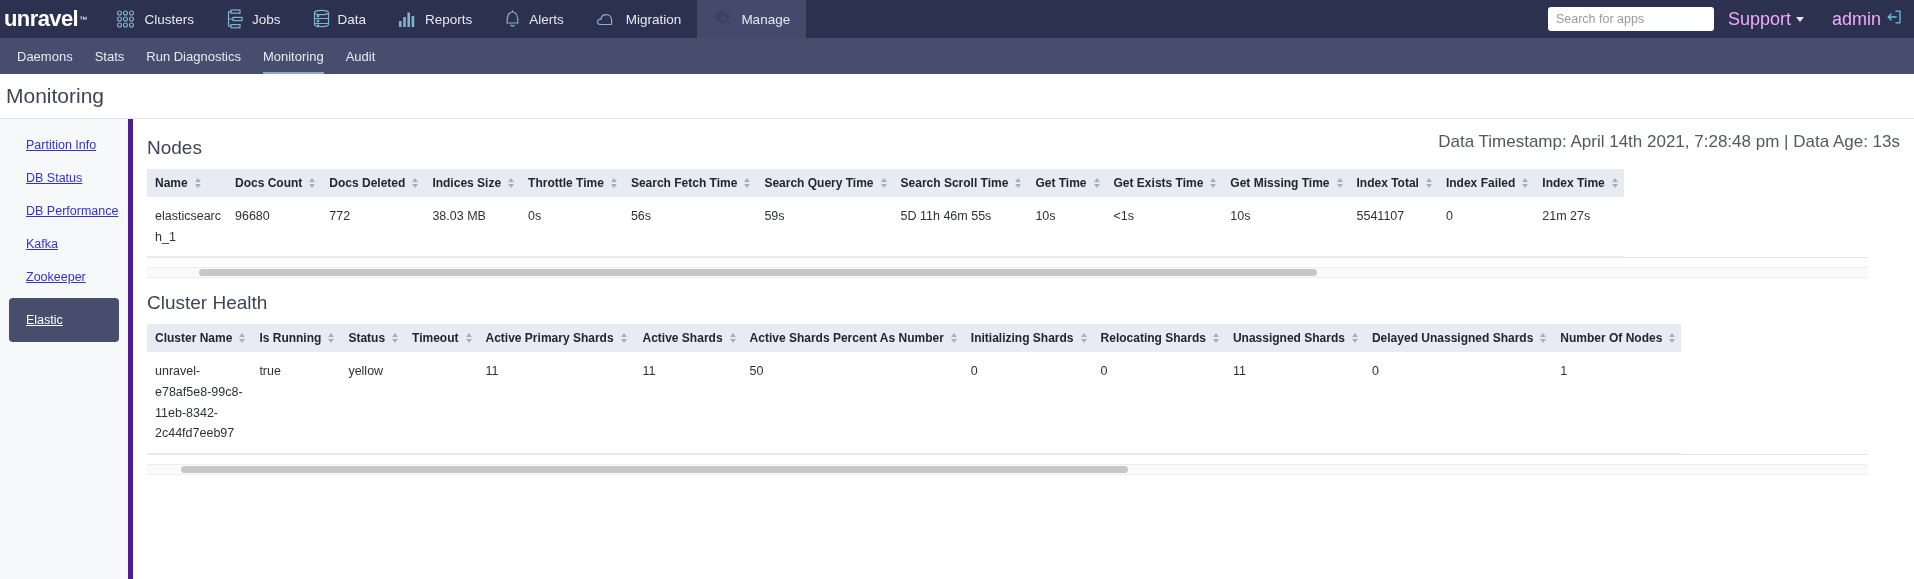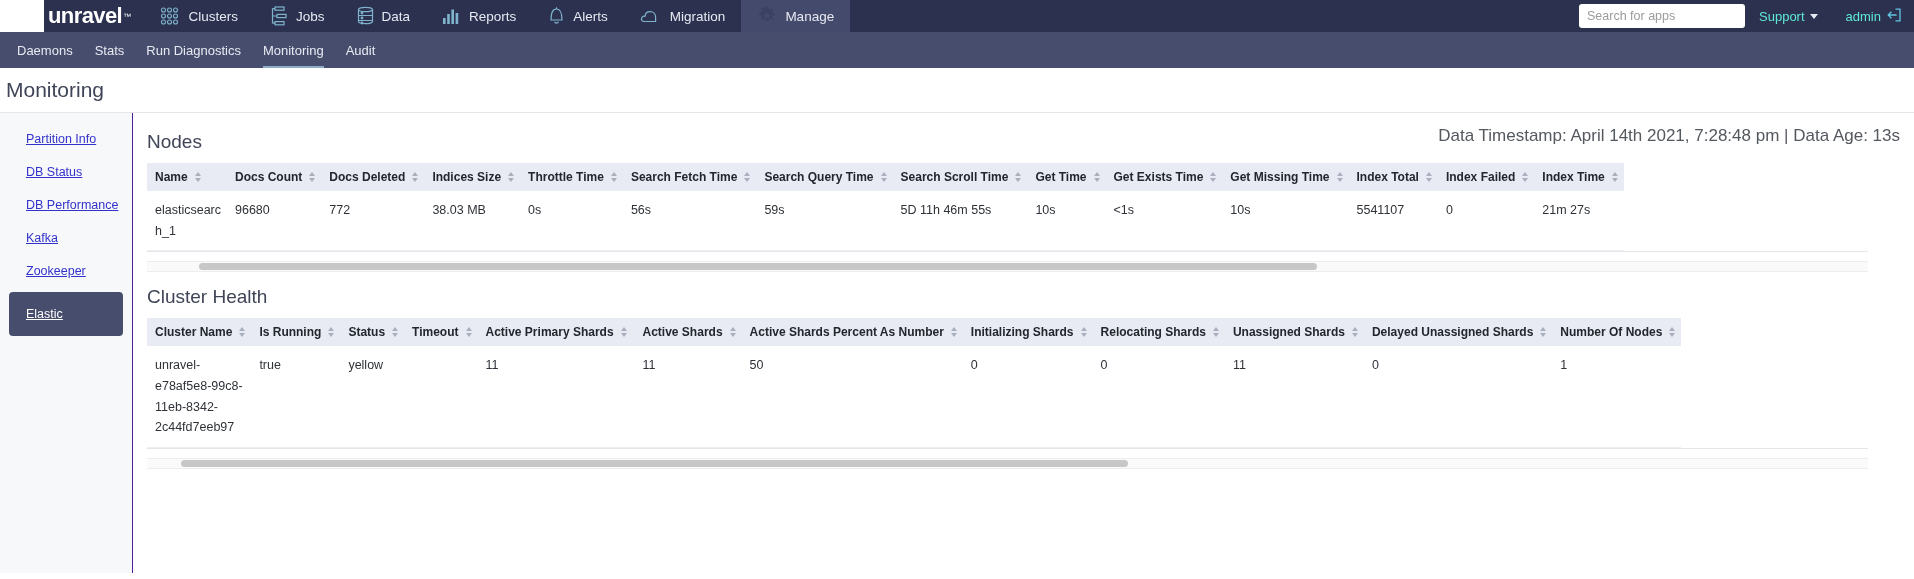--- a/index.html
+++ b/index.html
@@ -7,26 +7,25 @@
     margin: 0; padding: 0;
     width: 1914px; height: 579px;
     overflow: hidden;
     background: #ffffff;
     font-family: "Liberation Sans", sans-serif;
     -webkit-font-smoothing: antialiased;
   }
 
   
   #topbar {
-    height: 32px;
+    height: 38px;
     background: #2c3150;
     display: flex;
     align-items: stretch;
     position: relative;
-    margin-left: 44px;
   }
   #brand {
     display: flex; align-items: center;
     padding: 0 14px 0 4px;
     color: #ffffff;
     font-size: 22px;
     font-weight: 700;
     letter-spacing: -0.6px;
     position: relative;
   }
@@ -56,22 +55,22 @@
     border-radius: 3px;
     border: none;
     background: #ffffff;
     font-size: 12.5px;
     color: #333;
     padding: 0 8px;
     font-family: "Liberation Sans", sans-serif;
   }
   #searchbox::placeholder { color: #9b9b9b; }
   .topright-item {
-    color: #5eead4;
-    font-size: 13px;
+    color: #f0abfc;
+    font-size: 18px;
     padding: 0 14px;
     display: flex; align-items: center; gap: 5px;
     cursor: pointer;
     white-space: nowrap;
   }
   .caret {
     width: 0; height: 0;
     border-left: 4.5px solid transparent;
     border-right: 4.5px solid transparent;
     border-top: 5px solid #e7e9f2;
@@ -119,21 +118,21 @@
     height: calc(579px - 38px - 36px - 44px);
     border-top: 1px solid #e4e6ec;
     background: #ffffff;
   }
 
   
   #leftrail {
     width: 133px;
     flex: 0 0 133px;
     background: #f7f8fa;
-    border-right: 1px solid #4c1d95;
+    border-right: 5px solid #4c1d95;
     padding-top: 14px;
   }
   .railitem {
     height: 23px;
     display: flex; align-items: center;
     padding-left: 17px;
     margin: 0 9px 10px 9px;
     border-radius: 4px;
     cursor: pointer;
   }

